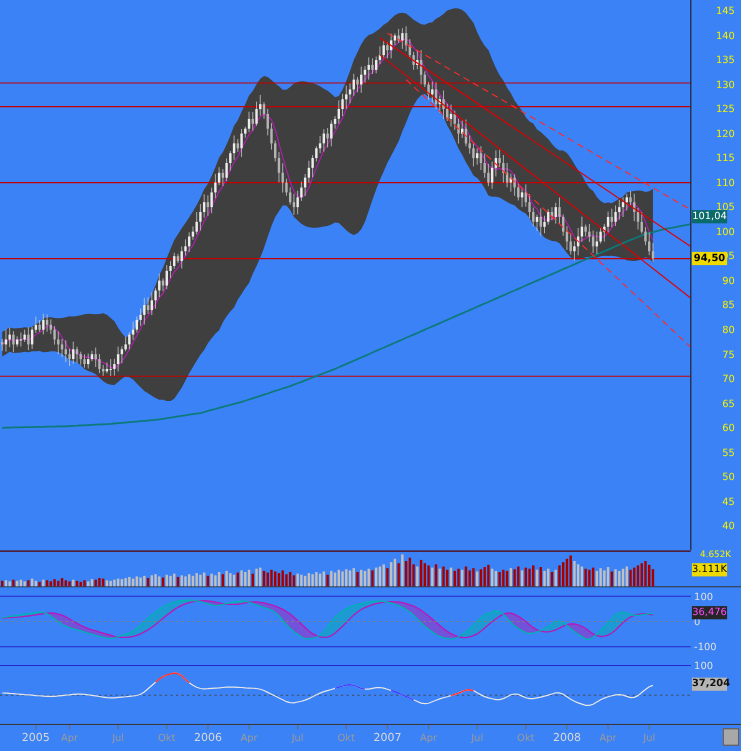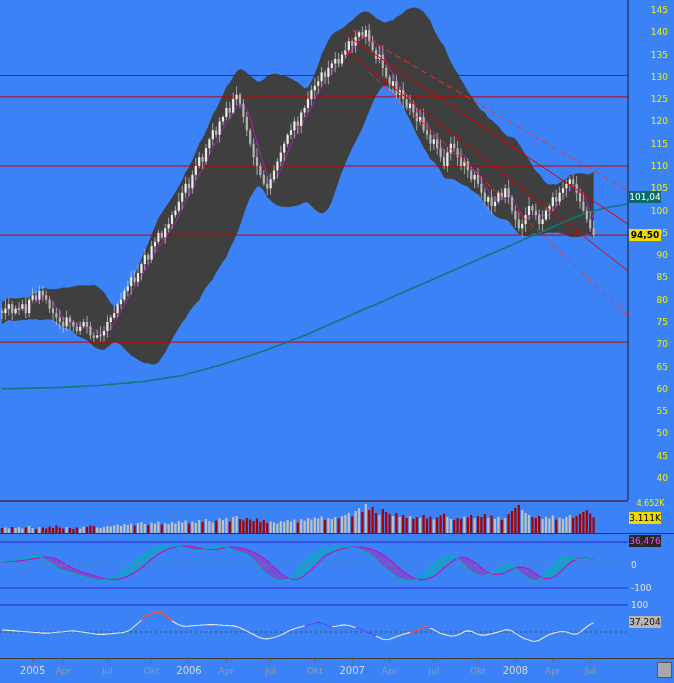--- a/index.html
+++ b/index.html
@@ -12,22 +12,22 @@
   #osc1-svg{top:534px;}
   #osc2-svg{top:596px;}
   #xaxis-svg{top:658px;}
   .badge{position:absolute;left:629px;width:32px;height:12px;font-size:9px;line-height:12px;
          text-align:center;white-space:nowrap;}
   #ma-badge{top:191px;background:#0b6b6b;color:#ffffff;}
   #price-badge{top:229px;background:#eed900;color:#000;font-weight:bold;}
   #vol-scale{position:absolute;left:629px;top:499px;width:43px;font-size:8px;color:#f2f200;
              text-align:center;line-height:10px;}
   #vol-badge{top:512px;background:#eed900;color:#000;}
-  #osc1-badge{top:535px;background:#262626;color:#ff4cff;}
-  #osc2-badge{top:616px;background:#b5b5b5;color:#111;}
+  #osc1-badge{top:551px;background:#262626;color:#ff4cff;}
+  #osc2-badge{top:616px;background:#b5b5b5;color:#111;font-weight:bold;}
   .corner{position:absolute;left:657px;top:662px;width:15px;height:16px;background:#a8a8a8;
           border:1px solid #555;box-sizing:border-box;}
 </style>
 </head>
 <body>
 
 <div class="app">
   <svg id="price-svg" width="674" height="500">
       <path d="M2.0 301.9 L5.4 299.7 L8.8 297.5 L12.2 298.6 L15.6 298.4 L19.0 298.2 L22.4 297.5 L25.8 298.0 L29.2 297.0 L32.6 294.3 L36.0 293.4 L39.4 289.5 L42.8 288.3 L46.2 288.4 L49.6 289.0 L53.0 289.3 L56.4 289.1 L59.8 288.4 L63.2 287.4 L66.6 287.8 L70.0 287.3 L73.4 286.5 L76.8 285.7 L80.2 285.3 L83.6 285.5 L87.0 285.6 L90.4 285.5 L93.8 284.7 L97.2 286.2 L100.6 289.2 L104.0 292.0 L107.4 297.9 L110.8 302.9 L114.2 306.6 L117.6 305.3 L121.0 301.8 L124.4 295.5 L127.8 288.7 L131.2 280.3 L134.6 274.8 L138.0 267.6 L141.4 259.3 L144.8 250.2 L148.2 243.5 L151.6 234.6 L155.0 226.3 L158.4 218.1 L161.8 213.0 L165.2 207.4 L168.6 202.8 L172.0 197.6 L175.4 192.2 L178.8 186.3 L182.2 179.8 L185.6 172.1 L189.0 167.1 L192.4 159.9 L195.8 152.1 L199.2 143.2 L202.6 138.3 L206.0 131.3 L209.4 123.3 L212.8 114.3 L216.2 109.3 L219.6 101.7 L223.0 94.7 L226.4 86.8 L229.8 82.7 L233.2 76.7 L236.6 71.5 L240.0 69.0 L243.4 70.0 L246.8 72.7 L250.2 75.9 L253.6 78.4 L257.0 81.5 L260.4 81.5 L263.8 79.2 L267.2 75.9 L270.6 74.5 L274.0 73.8 L277.4 74.0 L280.8 75.0 L284.2 75.5 L287.6 76.9 L291.0 78.5 L294.4 80.6 L297.8 82.5 L301.2 85.2 L304.6 88.3 L308.0 87.3 L311.4 81.5 L314.8 73.6 L318.2 64.6 L321.6 54.6 L325.0 47.4 L328.4 40.3 L331.8 35.1 L335.2 31.9 L338.6 30.6 L342.0 28.4 L345.4 26.0 L348.8 22.5 L352.2 20.5 L355.6 17.1 L359.0 13.9 L362.4 12.0 L365.8 11.5 L369.2 12.3 L372.6 15.1 L376.0 18.0 L379.4 20.1 L382.8 22.0 L386.2 22.6 L389.6 20.8 L393.0 20.3 L396.4 17.1 L399.8 15.3 L403.2 12.8 L406.6 9.6 L410.0 8.5 L413.4 7.6 L416.8 7.8 L420.2 9.2 L423.6 11.8 L427.0 16.4 L430.4 20.7 L433.8 29.4 L437.2 36.1 L440.6 41.5 L444.0 45.4 L447.4 54.2 L450.8 61.8 L454.2 68.3 L457.6 73.2 L461.0 79.7 L464.4 84.7 L467.8 91.4 L471.2 96.1 L474.6 100.6 L478.0 106.6 L481.4 110.5 L484.8 112.3 L488.2 117.8 L491.6 120.0 L495.0 123.2 L498.4 126.3 L501.8 130.8 L505.2 134.6 L508.6 136.8 L512.0 136.9 L515.4 139.1 L518.8 143.6 L522.2 149.3 L525.6 154.8 L529.0 159.4 L532.4 166.0 L535.8 171.0 L539.2 173.7 L542.6 179.0 L546.0 182.8 L549.4 184.7 L552.8 184.0 L556.2 184.7 L559.6 182.8 L563.0 180.6 L566.4 178.7 L569.8 175.1 L573.2 174.2 L576.6 173.6 L580.0 173.2 L583.4 173.5 L586.8 174.5 L590.2 173.9 L593.6 171.8 L593.6 238.8 L590.2 234.8 L586.8 233.8 L583.4 235.6 L580.0 236.8 L576.6 237.3 L573.2 237.1 L569.8 236.7 L566.4 234.9 L563.0 233.9 L559.6 233.0 L556.2 232.5 L552.8 232.7 L549.4 232.5 L546.0 233.0 L542.6 234.1 L539.2 234.9 L535.8 233.3 L532.4 233.8 L529.0 235.5 L525.6 236.0 L522.2 235.8 L518.8 233.9 L515.4 229.9 L512.0 225.4 L508.6 221.1 L505.2 219.3 L501.8 219.0 L498.4 217.7 L495.0 215.9 L491.6 212.5 L488.2 207.1 L484.8 204.5 L481.4 198.3 L478.0 194.2 L474.6 192.2 L471.2 190.0 L467.8 186.7 L464.4 185.4 L461.0 183.7 L457.6 181.7 L454.2 179.5 L450.8 178.8 L447.4 178.8 L444.0 177.8 L440.6 171.1 L437.2 165.7 L433.8 161.8 L430.4 159.5 L427.0 153.1 L423.6 147.5 L420.2 140.7 L416.8 135.0 L413.4 127.2 L410.0 120.0 L406.6 114.0 L403.2 106.4 L399.8 99.9 L396.4 95.4 L393.0 89.5 L389.6 88.5 L386.2 85.4 L382.8 86.5 L379.4 90.2 L376.0 95.8 L372.6 102.8 L369.2 111.3 L365.8 119.3 L362.4 128.3 L359.0 134.9 L355.6 141.5 L352.2 147.9 L348.8 155.8 L345.4 163.3 L342.0 172.1 L338.6 181.5 L335.2 191.8 L331.8 201.5 L328.4 208.4 L325.0 212.0 L321.6 213.6 L318.2 212.1 L314.8 209.4 L311.4 205.9 L308.0 202.8 L304.6 202.2 L301.2 204.0 L297.8 205.4 L294.4 206.0 L291.0 206.7 L287.6 207.0 L284.2 207.0 L280.8 206.6 L277.4 205.4 L274.0 203.4 L270.6 200.4 L267.2 197.2 L263.8 190.9 L260.4 186.8 L257.0 186.8 L253.6 192.1 L250.2 197.2 L246.8 205.4 L243.4 215.2 L240.0 225.5 L236.6 234.2 L233.2 241.9 L229.8 248.8 L226.4 257.2 L223.0 261.8 L219.6 267.3 L216.2 272.2 L212.8 279.6 L209.4 283.1 L206.0 287.6 L202.6 293.0 L199.2 300.2 L195.8 303.4 L192.4 307.6 L189.0 312.0 L185.6 318.2 L182.2 322.5 L178.8 328.0 L175.4 333.6 L172.0 339.4 L168.6 345.8 L165.2 352.4 L161.8 357.5 L158.4 362.4 L155.0 364.5 L151.6 364.6 L148.2 363.3 L144.8 363.3 L141.4 361.8 L138.0 359.7 L134.6 357.4 L131.2 355.4 L127.8 352.0 L124.4 348.7 L121.0 345.1 L117.6 342.9 L114.2 342.1 L110.8 344.4 L107.4 347.3 L104.0 350.0 L100.6 349.7 L97.2 348.7 L93.8 346.6 L90.4 343.4 L87.0 340.2 L83.6 338.4 L80.2 337.3 L76.8 335.5 L73.4 332.1 L70.0 329.5 L66.6 328.1 L63.2 327.5 L59.8 324.4 L56.4 321.9 L53.0 320.2 L49.6 319.4 L46.2 319.3 L42.8 320.0 L39.4 320.3 L36.0 319.0 L32.6 319.4 L29.2 319.3 L25.8 320.3 L22.4 319.8 L19.0 320.5 L15.6 320.7 L12.2 320.9 L8.8 319.8 L5.4 322.0 L2.0 324.2 Z" fill="#3f3f3f"></path>
       <line x1="0" y1="75.5" x2="628" y2="75.5" stroke="#c40000" stroke-width="1"></line>

